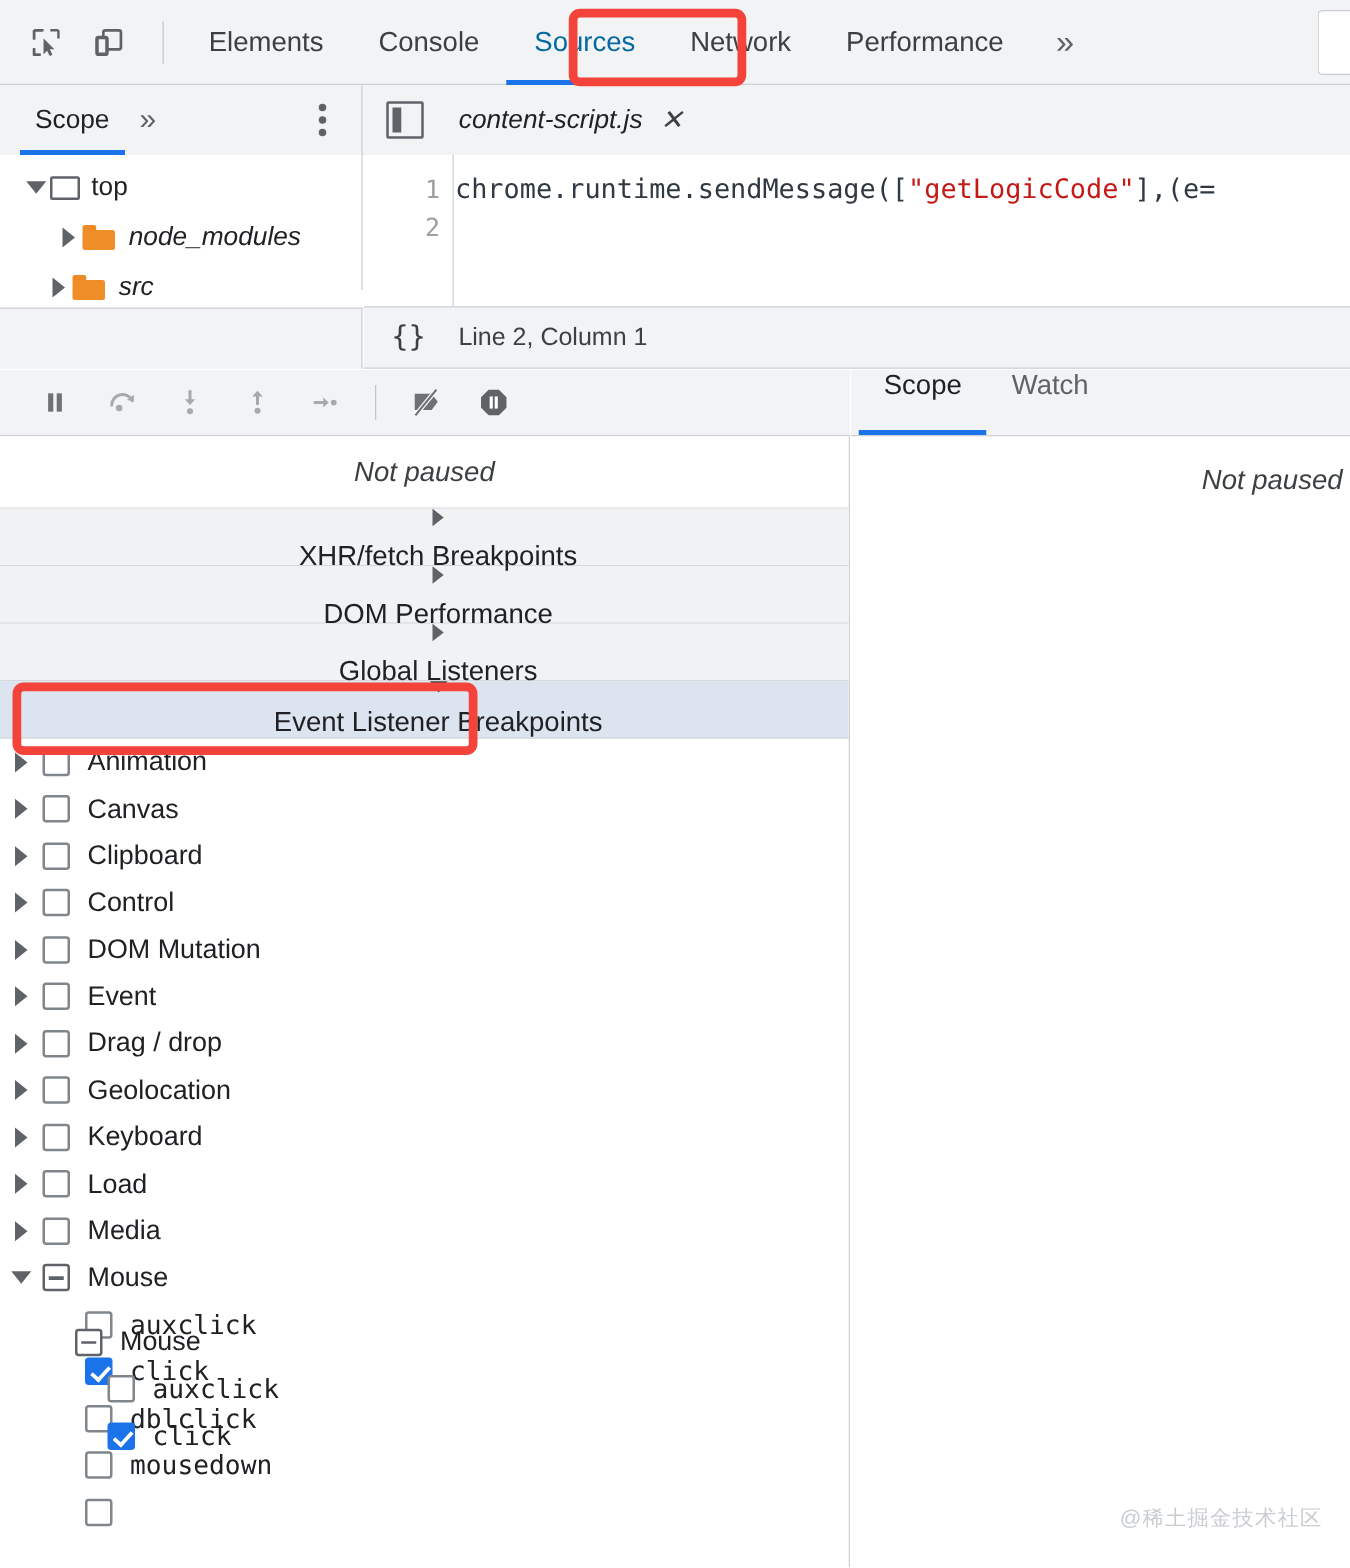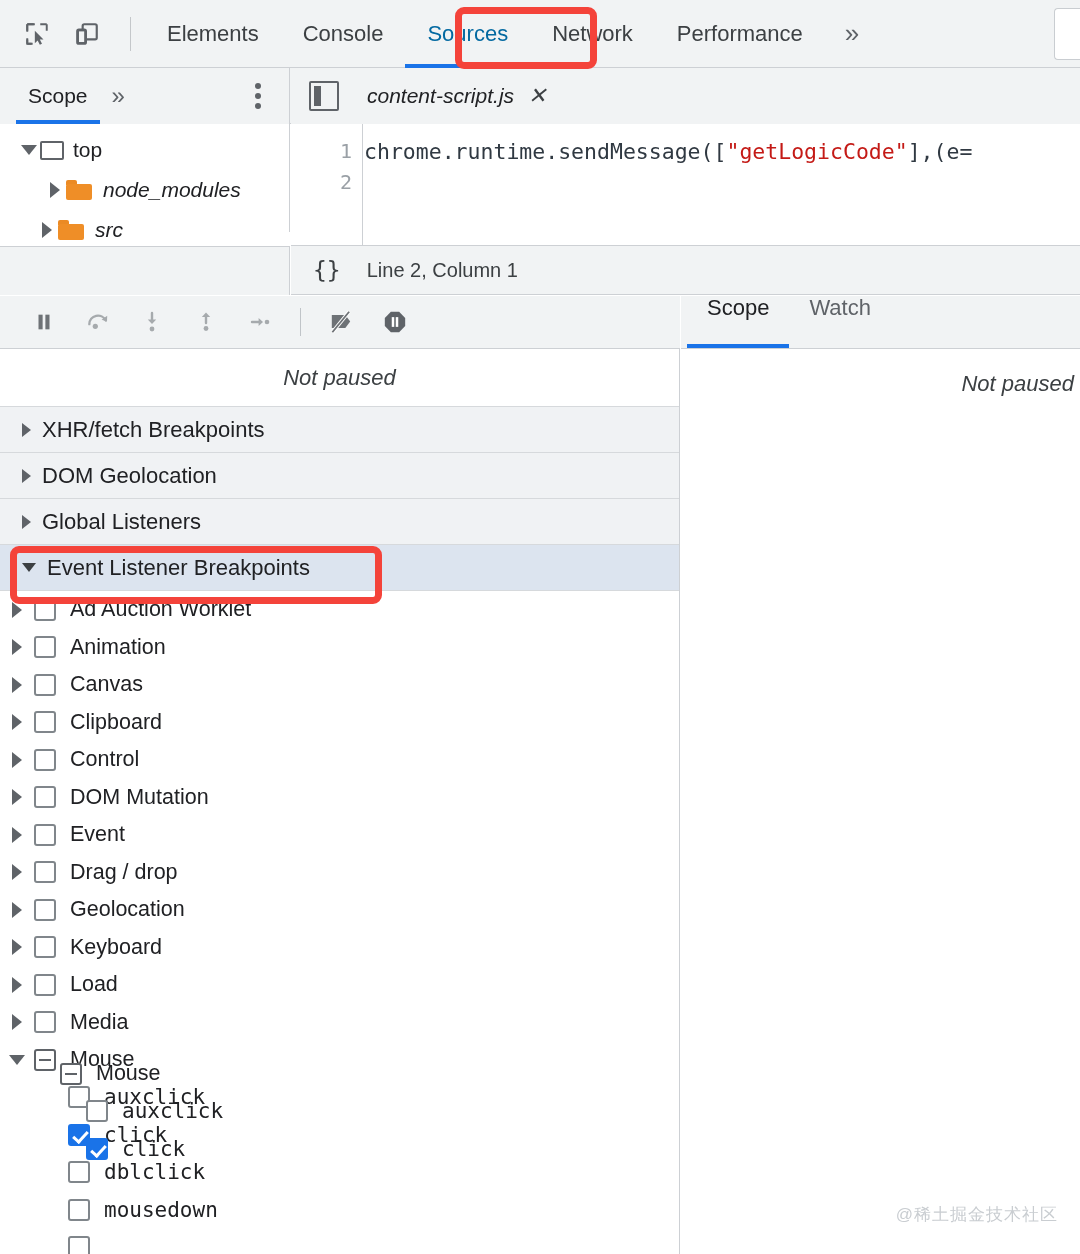--- a/index.html
+++ b/index.html
@@ -143,21 +143,21 @@
     background: #fff; border-right: 1px solid #cdd0d4; overflow: hidden;
   }
   .notpaused-left {
     height: 58px; display: flex; align-items: center; justify-content: center;
     font-size: 22px; font-style: italic; color: #3c4043;
     border-bottom: 1px solid #d6d9dc;
   }
   .sect {
     height: 46px; display: flex; align-items: center; padding-left: 22px;
     background: #f0f2f4; border-bottom: 1px solid #d6d9dc;
-    font-size: 22px; color: #202124; cursor: pointer; gap: 11px;
+    font-size: 22px; color: #202124; cursor: pointer; gap: 11px; flex-direction: column;
   }
   .sect.highlight { background: #dce4ef; }
   .sect-tri-r { width:0;height:0;border-top:7px solid transparent;border-bottom:7px solid transparent;border-left:9px solid #5f6368; }
   .sect-tri-d { width:0;height:0;border-left:7px solid transparent;border-right:7px solid transparent;border-top:9px solid #3c4043; }
 
   .ev-row {
     height: 37.5px; display: flex; align-items: center; font-size: 21.5px; color: #202124; cursor: pointer;
   }
   .ev-row .arrow { width: 34px; display: flex; justify-content: center; }
   .cbox {
@@ -372,39 +372,32 @@
 
   <div class="leftpanel">
     <div class="notpaused-left">Not paused</div>
 
     <div class="sect">
       <span class="sect-tri-r"></span>
       <span>XHR/fetch Breakpoints</span>
     </div>
     <div class="sect">
       <span class="sect-tri-r"></span>
-      <span>DOM Geolocation</span>
+      <span>DOM Performance</span>
     </div>
     <div class="sect">
       <span class="sect-tri-r"></span>
       <span>Global Listeners</span>
     </div>
     <div class="sect highlight">
       <span class="sect-tri-d"></span>
       <span>Event Listener Breakpoints</span>
     </div>
 
     <div>
-      <div class="ev-row">
-        <span class="arrow">
-            <span class="tri-right"></span>
-          </span>
-        <span class="cbox"></span>
-        <span>Ad Auction Worklet</span>
-      </div>
       <div class="ev-row">
         <span class="arrow">
             <span class="tri-right"></span>
           </span>
         <span class="cbox"></span>
         <span>Animation</span>
       </div>
       <div class="ev-row">
         <span class="arrow">
             <span class="tri-right"></span>

